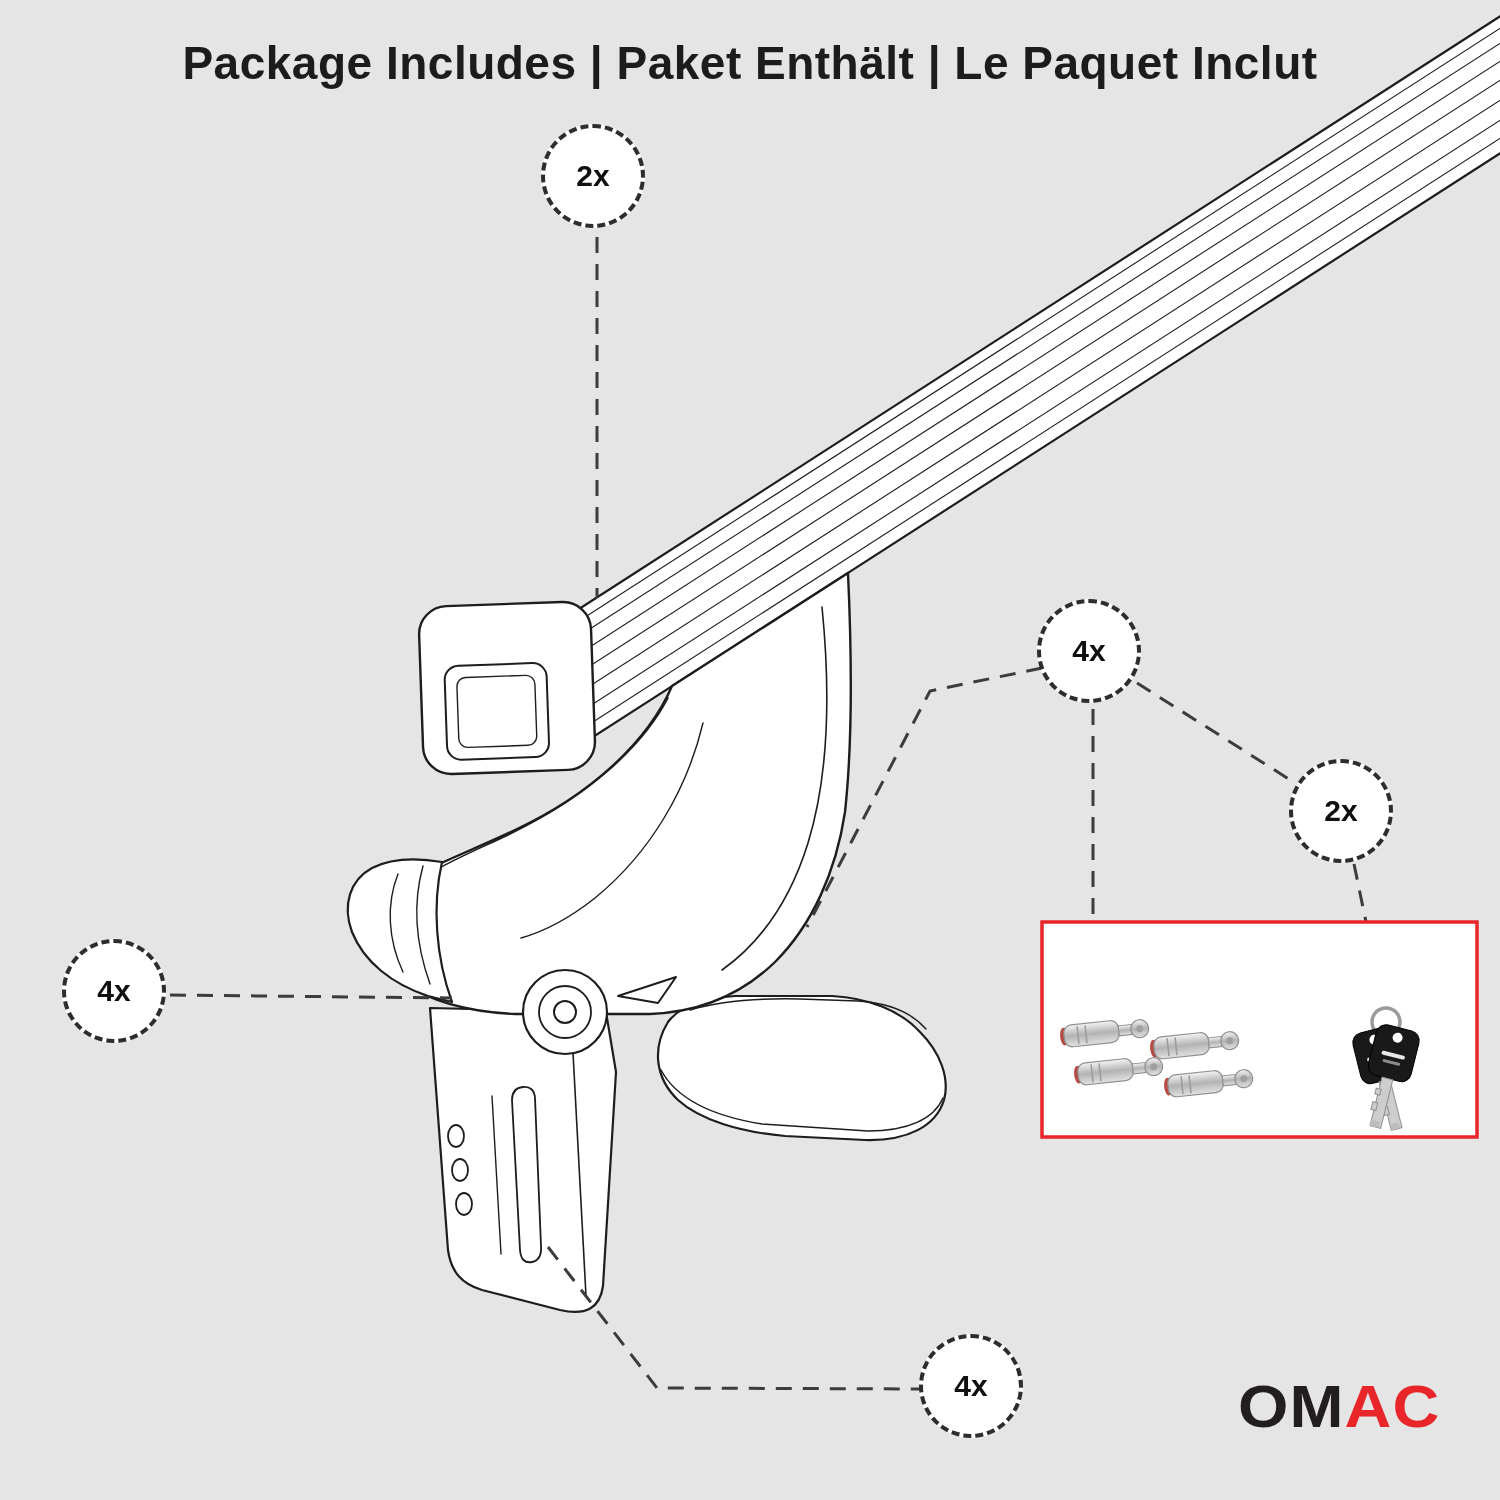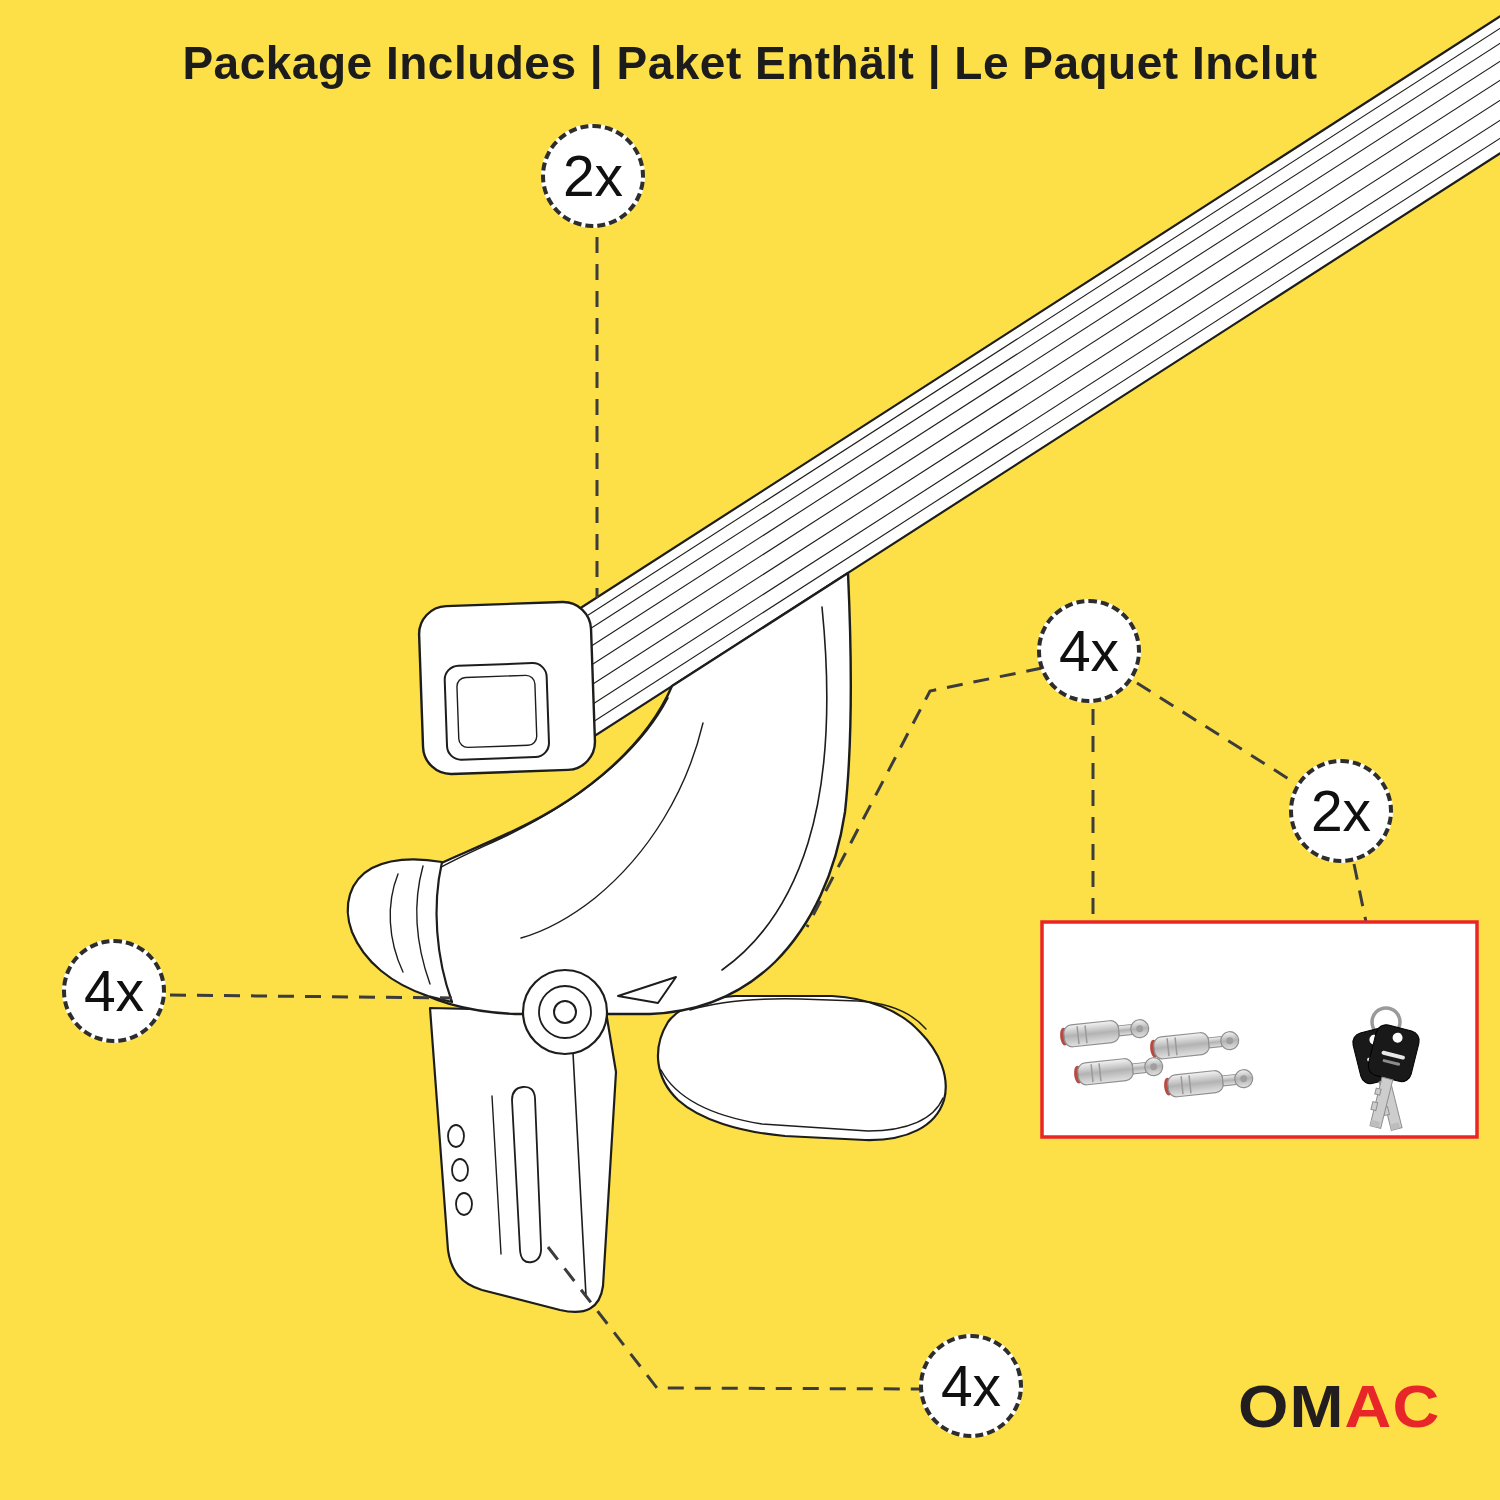--- a/index.html
+++ b/index.html
@@ -1,30 +1,30 @@
 <!DOCTYPE html>
 <html style="--accent: #e8262a;"><head>
 <meta charset="utf-8">
 <style>
   html,body{margin:0;padding:0;background:#fff;}
   .stage{
-    position:relative;width:1500px;height:1500px;background:#fde047;
+    position:relative;width:1500px;height:1500px;background:#e5e5e5;
     overflow:hidden;font-family:"Liberation Sans",sans-serif;
   }
   .title{
     position:absolute;left:0;right:0;top:36px;text-align:center;
     font-size:46px;font-weight:700;color:#1c1c1c;letter-spacing:.5px;
   }
   svg.art{position:absolute;left:0;top:0;}
   .callout{
     position:absolute;width:104px;height:104px;box-sizing:border-box;
     border:4px dashed #2d2d2d;border-radius:50%;background:#fff;
     display:flex;align-items:center;justify-content:center;
   }
-  .callout span{font-size:57px;font-weight:400;color:#101010;line-height:1;}
+  .callout span{font-size:30px;font-weight:700;color:#101010;line-height:1;}
   .logo{
     position:absolute;left:1238px;top:1372px;
     font-size:60px;font-weight:800;letter-spacing:1px;transform:scaleX(1.08);
     transform-origin:left center;white-space:nowrap;
   }
   .logo .l{color:#221e1f;}
   .logo .r{color:var(--accent,#e8262a);}
 </style>
 </head>
 <body>

